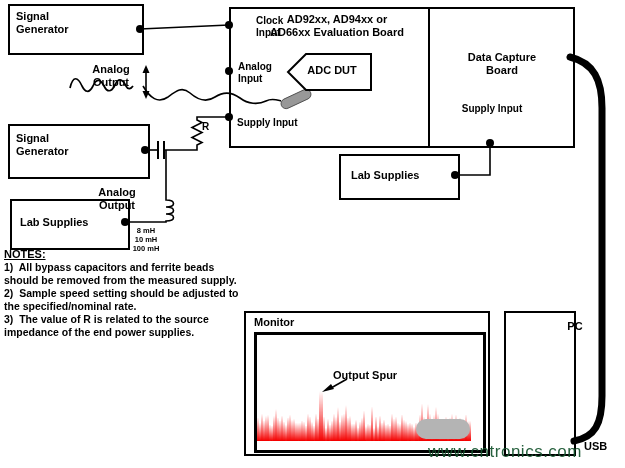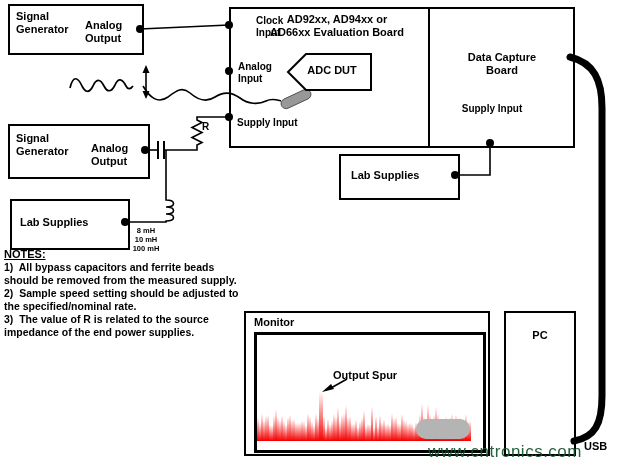--- a/index.html
+++ b/index.html
@@ -4,21 +4,21 @@
 <style>
   html,body{margin:0;padding:0;background:#fff;}
   #stage{position:relative;width:625px;height:468px;background:#fff;
          font-family:"Liberation Sans",sans-serif;font-weight:bold;color:#000;overflow:hidden;}
   #wires{position:absolute;left:0;top:0;}
   .box{position:absolute;border:2px solid #000;background:transparent;}
   .lbl{position:absolute;font-size:11px;line-height:1.18;}
   .t10{font-size:10px;}
   .t7{font-size:7.5px;line-height:1.2;}
   .ctr{text-align:center;}
-  .rt{text-align:left;}
+  .rt{text-align:center;margin-top:44px;}
   .wire{stroke:#000;stroke-width:1.6;fill:none;}
   .scope-screen{position:absolute;left:58px;top:6px;width:70px;height:32px;border:2px solid #000;}
   .monitor-screen{position:absolute;left:8px;top:19px;width:226px;height:115px;border:3px solid #000;}
   #notes{position:absolute;left:4px;top:248px;width:240px;font-size:10.5px;line-height:13px;}
   #notes .heading{text-decoration:underline;font-size:11px;}
   .note-item{white-space:pre-wrap;}
   .blob{position:absolute;left:416px;top:419px;width:54px;height:20px;border-radius:10px;background:#b4b4b4;}
   #watermark{position:absolute;left:428px;top:442px;font-size:17px;font-weight:normal;letter-spacing:.5px;opacity:.92;}
   #usb{position:absolute;left:584px;top:440px;font-size:11px;}
 </style>
@@ -121,20 +121,20 @@
       </div>
   </div>
 
   <div class="box" style="left:244px;top:311px;width:242px;height:141px;">
     <div class="lbl" style="left:8px;top:3px;">Monitor</div>
     <div class="monitor-screen"></div>
   </div>
   <div class="lbl" style="left:333px;top:369px;">Output Spur</div>
 
   <div class="box" style="left:504px;top:311px;width:68px;height:141px;">
-    <div class="lbl ctr" style="left:0;top:16px;width:100%;">PC</div>
+    <div class="lbl ctr" style="left:0;top:7px;width:100%;padding-left:35px;">PC</div>
   </div>
 
   <div class="blob" style="background: rgb(180, 180, 180);"></div>
   <div id="watermark" style="color: #14532d;">www.cntronics.com</div>
   <div id="usb">USB</div>
 
 </div>
 
 </body></html>

